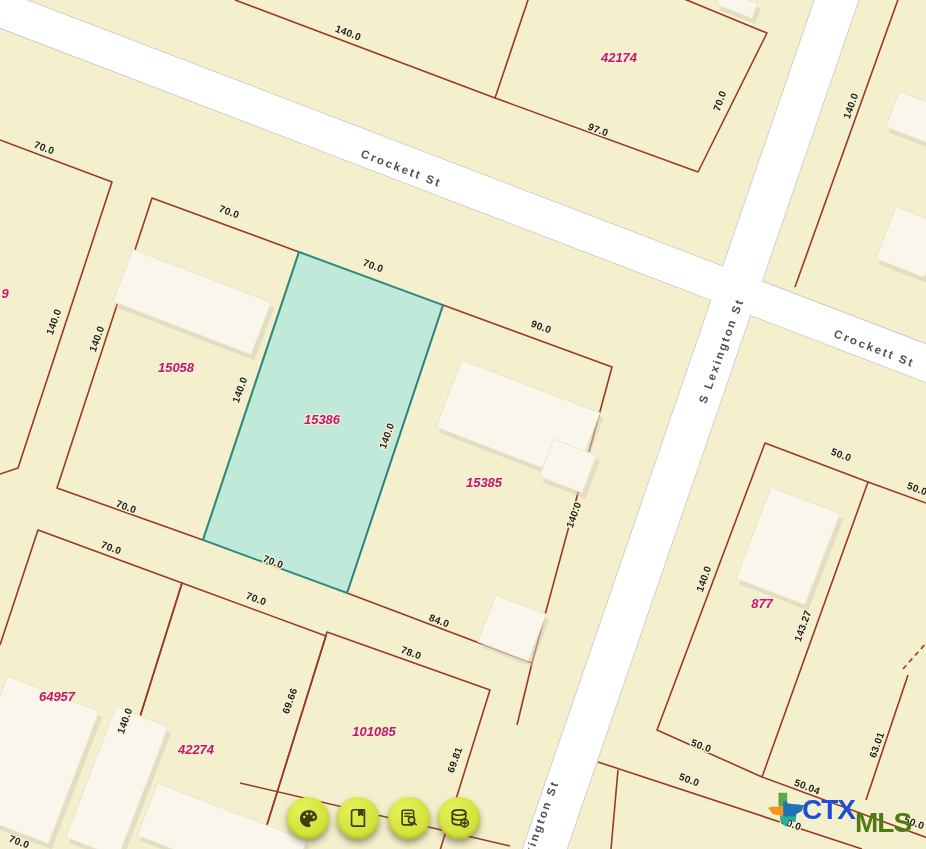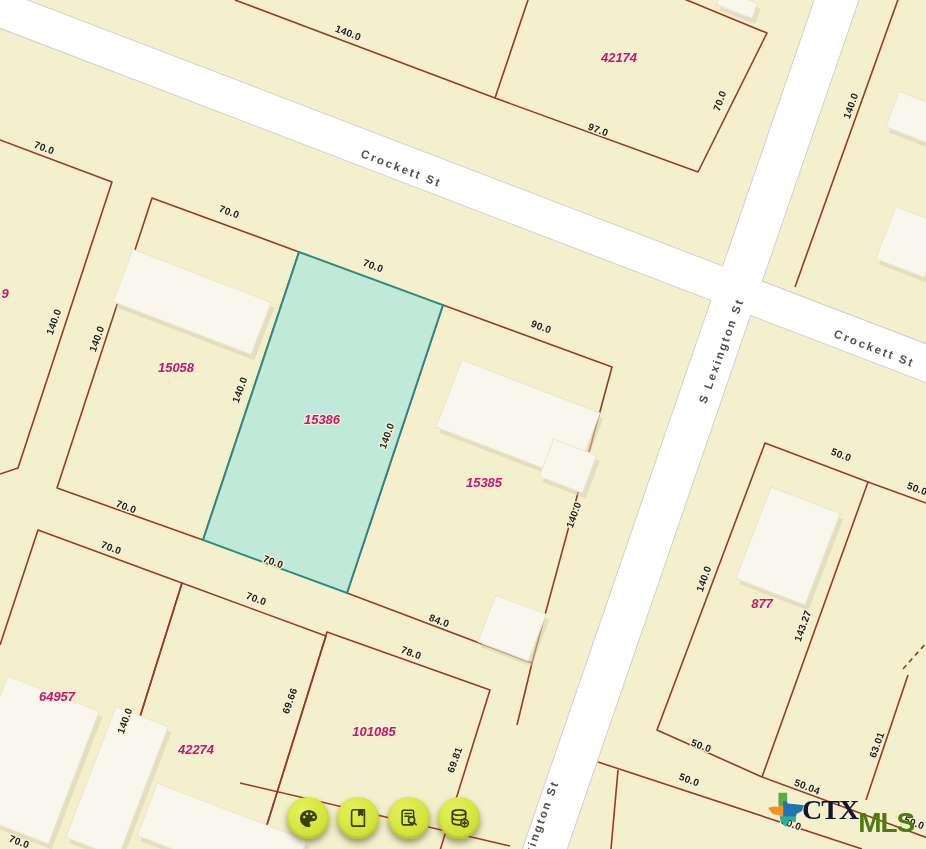--- a/index.html
+++ b/index.html
@@ -187,16 +187,16 @@
             <path d="M19 1 h15 v19 l29 3 -4 10 -9 5 -2 14 -10 -4 -6 12 -9 -9 -2 -11 -12 -2 L1 27 l10 -2 8 1 Z"></path>
           </clipPath>
         </defs>
         <g clip-path="url(#texclip)">
           <rect x="0" y="0" width="64" height="24" fill="#5aaa46"></rect>
           <rect x="0" y="24" width="27" height="38" fill="#f6921e"></rect>
           <rect x="27" y="16" width="37" height="46" fill="#2273b5"></rect>
           <rect x="20" y="42" width="44" height="20" fill="#29b09d"></rect>
         </g>
       </svg>
-    <span class="ctx" style="color: #0f172a; font-family: Liberation Serif, serif;">CTX</span>
+    <span class="ctx" style="color: #1d4ed8;">CTX</span>
       <span class="mls" style="color: #4d7c0f; margin-top: 26px;">MLS</span>
   </div>
 </div>
 
 </body></html>

